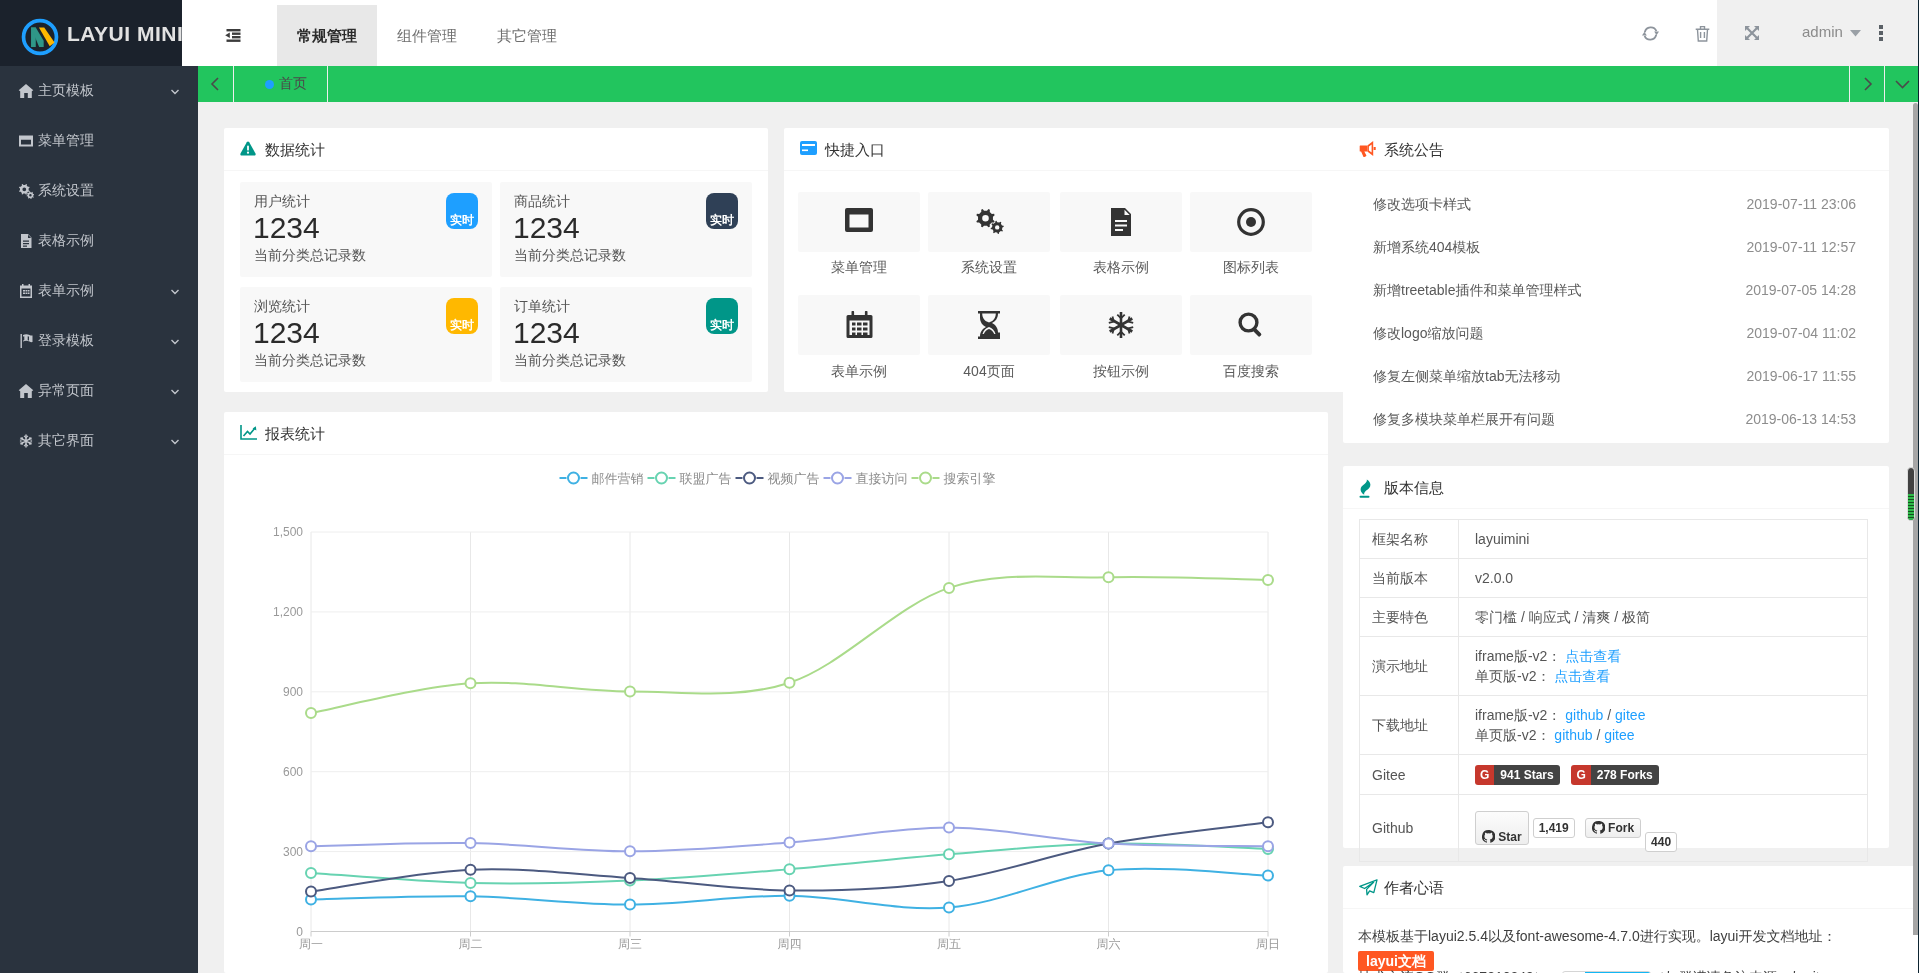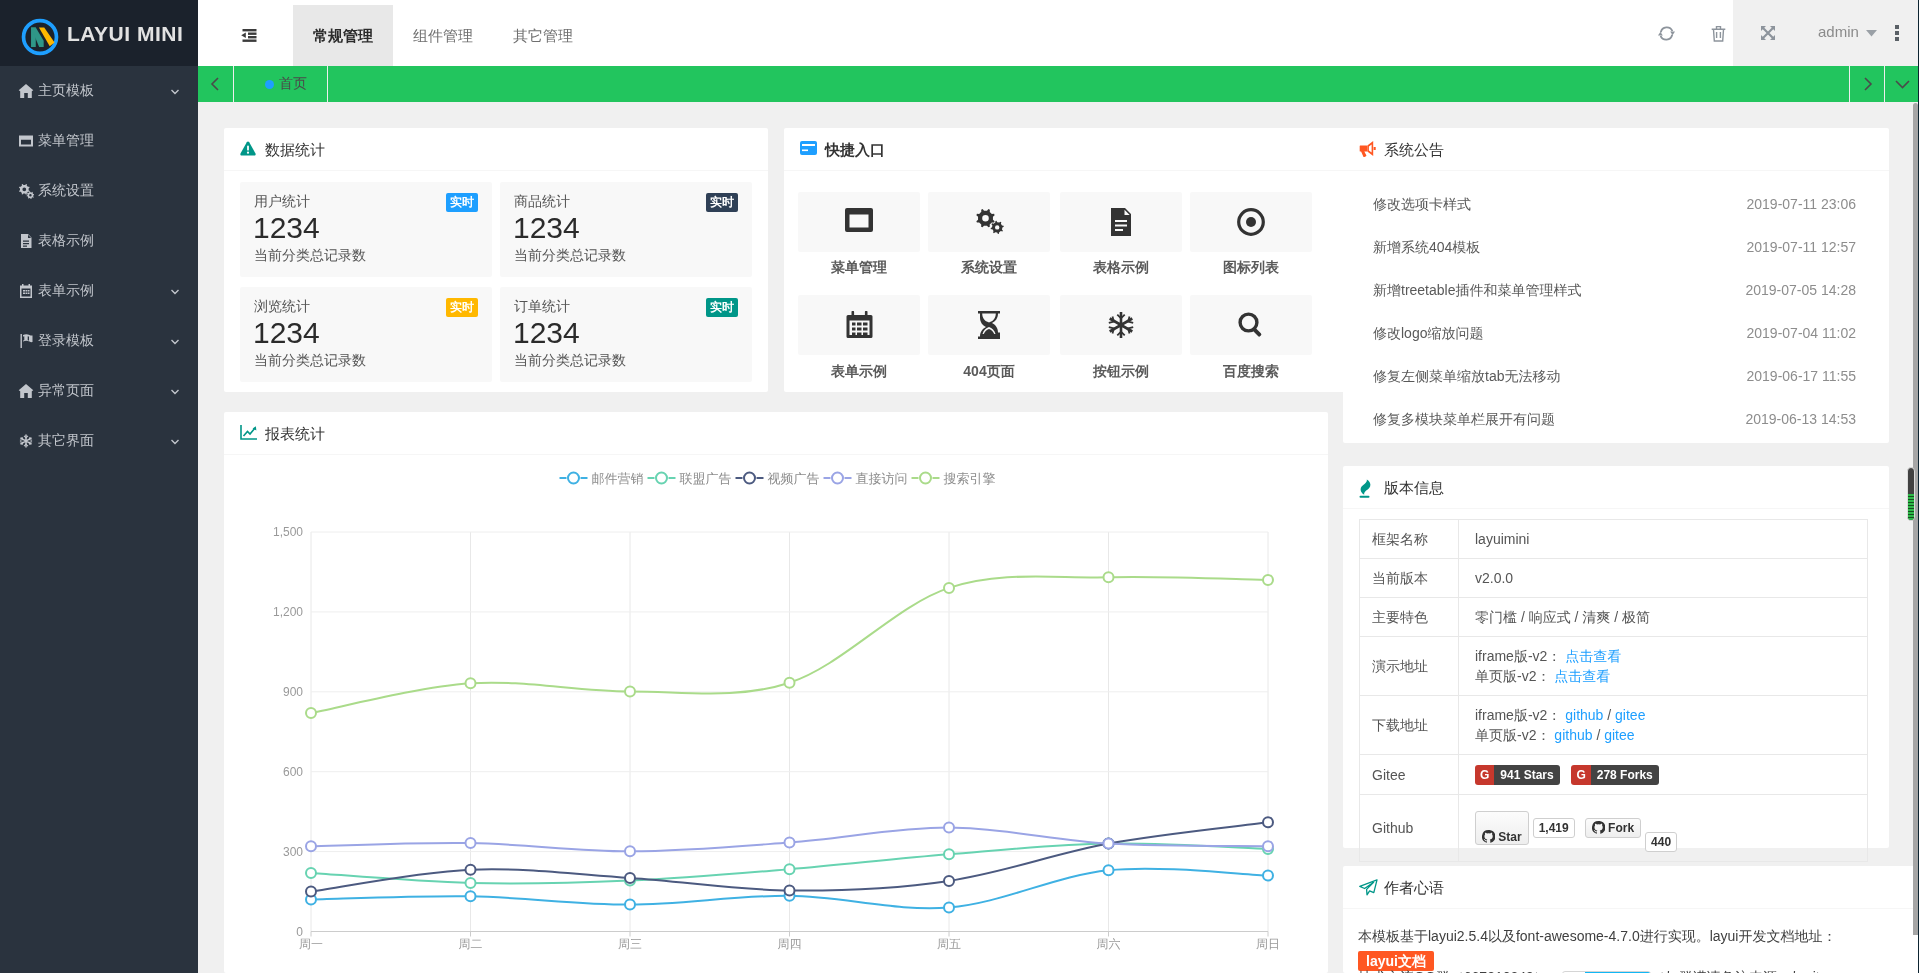--- a/index.html
+++ b/index.html
@@ -8,34 +8,34 @@
 body{position:relative;background:#f0f0f0;}
 .abs{position:absolute;}
 
 #side{position:absolute;left:0;top:0;width:198px;height:973px;background:#2a333e;}
 #logo{position:absolute;left:0;top:0;width:232px;height:66px;background:#1b222c;}
 .mitem{position:absolute;left:0;width:198px;height:50px;color:#c2c6cc;font-size:14px;}
 .mitem .mi{position:absolute;left:18px;top:17px;width:16px;height:16px;}
 .mitem .mt{position:absolute;left:38px;top:16px;}
 .mitem .chev{position:absolute;right:18px;top:21px;width:10px;height:10px;}
 
-#hdr{position:absolute;left:198px;top:0;width:1535px;height:66px;background:#fff;}
+#hdr{position:absolute;left:182px;top:0;width:1535px;height:66px;background:#fff;}
 #tabsbar{position:absolute;left:198px;top:66px;width:1721px;height:37px;background:#22c55e;border-bottom:1px solid #f0f0f0;}
 .htab{position:absolute;top:5px;height:61px;line-height:61px;text-align:center;font-size:15px;color:#6f6f6f;}
 .htab.on{background:#e8e8e8;color:#2b2b2b;font-weight:bold;}
 
 .card{position:absolute;background:#fff;border-radius:2px;}
 .chead{position:absolute;left:0;top:0;right:0;height:43px;border-bottom:1px solid #f6f6f6;font-size:15px;color:#333;}
 .chead .ttl{position:absolute;left:41px;top:13px;}
 .chead svg{position:absolute;left:16px;top:13px;}
 .statbox{position:absolute;width:252px;height:95px;background:#f8f8f8;border-radius:2px;}
 .statbox .t{position:absolute;left:14px;top:11px;font-size:14px;color:#545454;}
 .statbox .n{position:absolute;left:13px;top:29px;font-size:30px;color:#2b2b2b;}
 .statbox .c{position:absolute;left:14px;top:65px;font-size:14px;color:#545454;}
-.badge{position:absolute;right:14px;top:11px;height:19px;line-height:19px;padding:0 4px;border-radius:2px;color:#fff;font-size:12px;font-weight:bold;}
+.badge{position:absolute;right:14px;top:11px;height:19px;line-height:19px;padding:18px 4px;border-radius:8px;color:#fff;font-size:12px;font-weight:bold;}
 .qbox{position:absolute;width:122px;height:60px;background:#f8f8f8;border-radius:2px;text-align:center;}
 .qbox svg{margin-top:16px;}
 .qlbl{position:absolute;width:122px;text-align:center;font-size:14px;color:#5a5a5a;}
 
 .arow{position:absolute;left:30px;right:33px;height:43px;line-height:43px;font-size:14px;color:#595959;}
 .arow .dt{float:right;color:#8d8d8d;}
 
 #vtable{position:absolute;left:16px;top:53px;width:509px;border-collapse:collapse;table-layout:fixed;font-size:14px;color:#555;}
 #vtable td{border:1px solid #e8e8e8;padding:9px 10px 9px 16px;line-height:20px;}
 #vtable td.lbl{width:99px;padding-left:12px;}
@@ -213,21 +213,21 @@
     <div class="n">1234</div>
       <div class="c">当前分类总记录数</div>
   </div>
   <div class="statbox" style="left:276px;top:159px;">
     <div class="t">订单统计</div>
       <div class="badge" style="background:#009688;">实时</div>
     <div class="n">1234</div>
       <div class="c">当前分类总记录数</div>
   </div>
 </div>
-<div class="card" id="p2" style="left:784px;top:128px;width:581px;height:264px;font-weight:bold;">
+<div class="card" id="p2" style="left:784px;top:128px;width:581px;height:264px;">
   <div class="chead">
     <svg width="17" height="14" viewBox="0 0 17 14">
         <rect x="0" y="0" width="17" height="14" rx="2" fill="#1E9FFF"></rect>
         <rect x="2" y="3" width="13" height="2" fill="#fff"></rect>
         <rect x="2" y="8.5" width="6" height="1.6" fill="#fff"></rect>
       </svg>
     <span class="ttl">快捷入口</span>
   </div>
   <div class="qbox" style="left:14px;top:64px;"><svg width="28" height="24" viewBox="0 0 28 24">
         <path d="M2 0 h24 a2 2 0 0 1 2 2 v20 a2 2 0 0 1 -2 2 H2 a2 2 0 0 1 -2 -2 V2 a2 2 0 0 1 2 -2 Z M4.5 6.5 v13 h19 v-13 Z" fill="#333" fill-rule="evenodd"></path>

